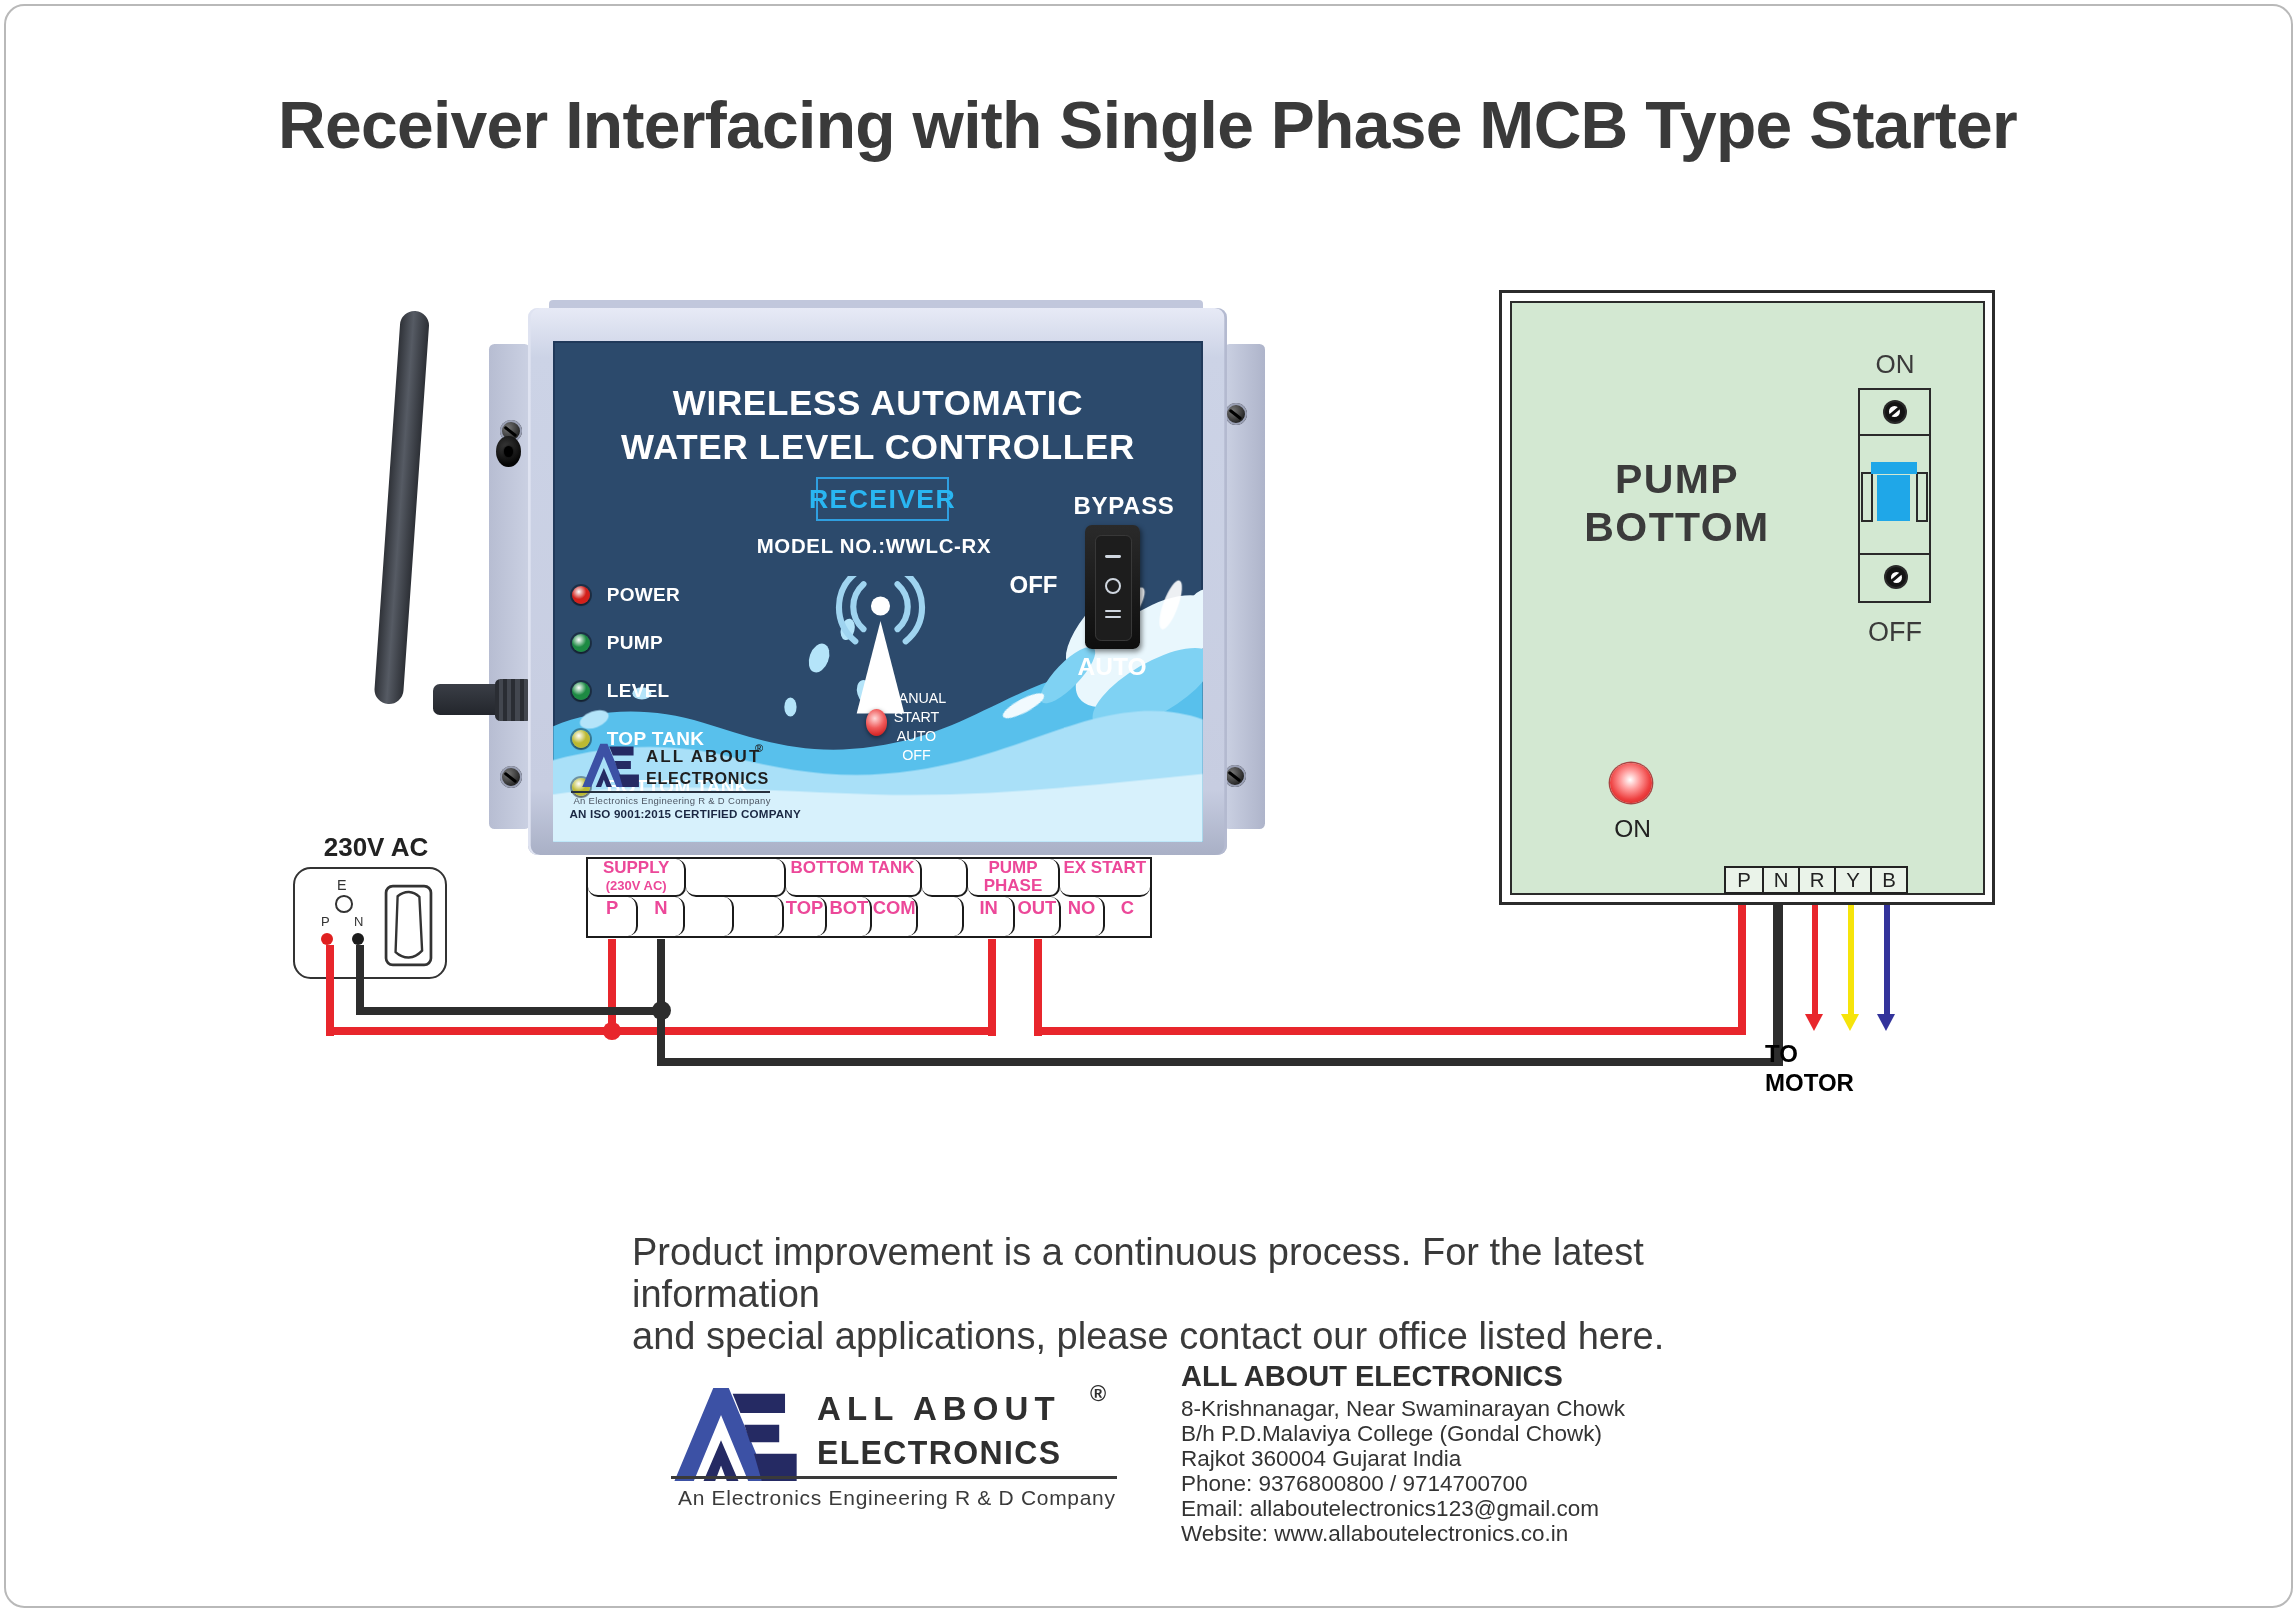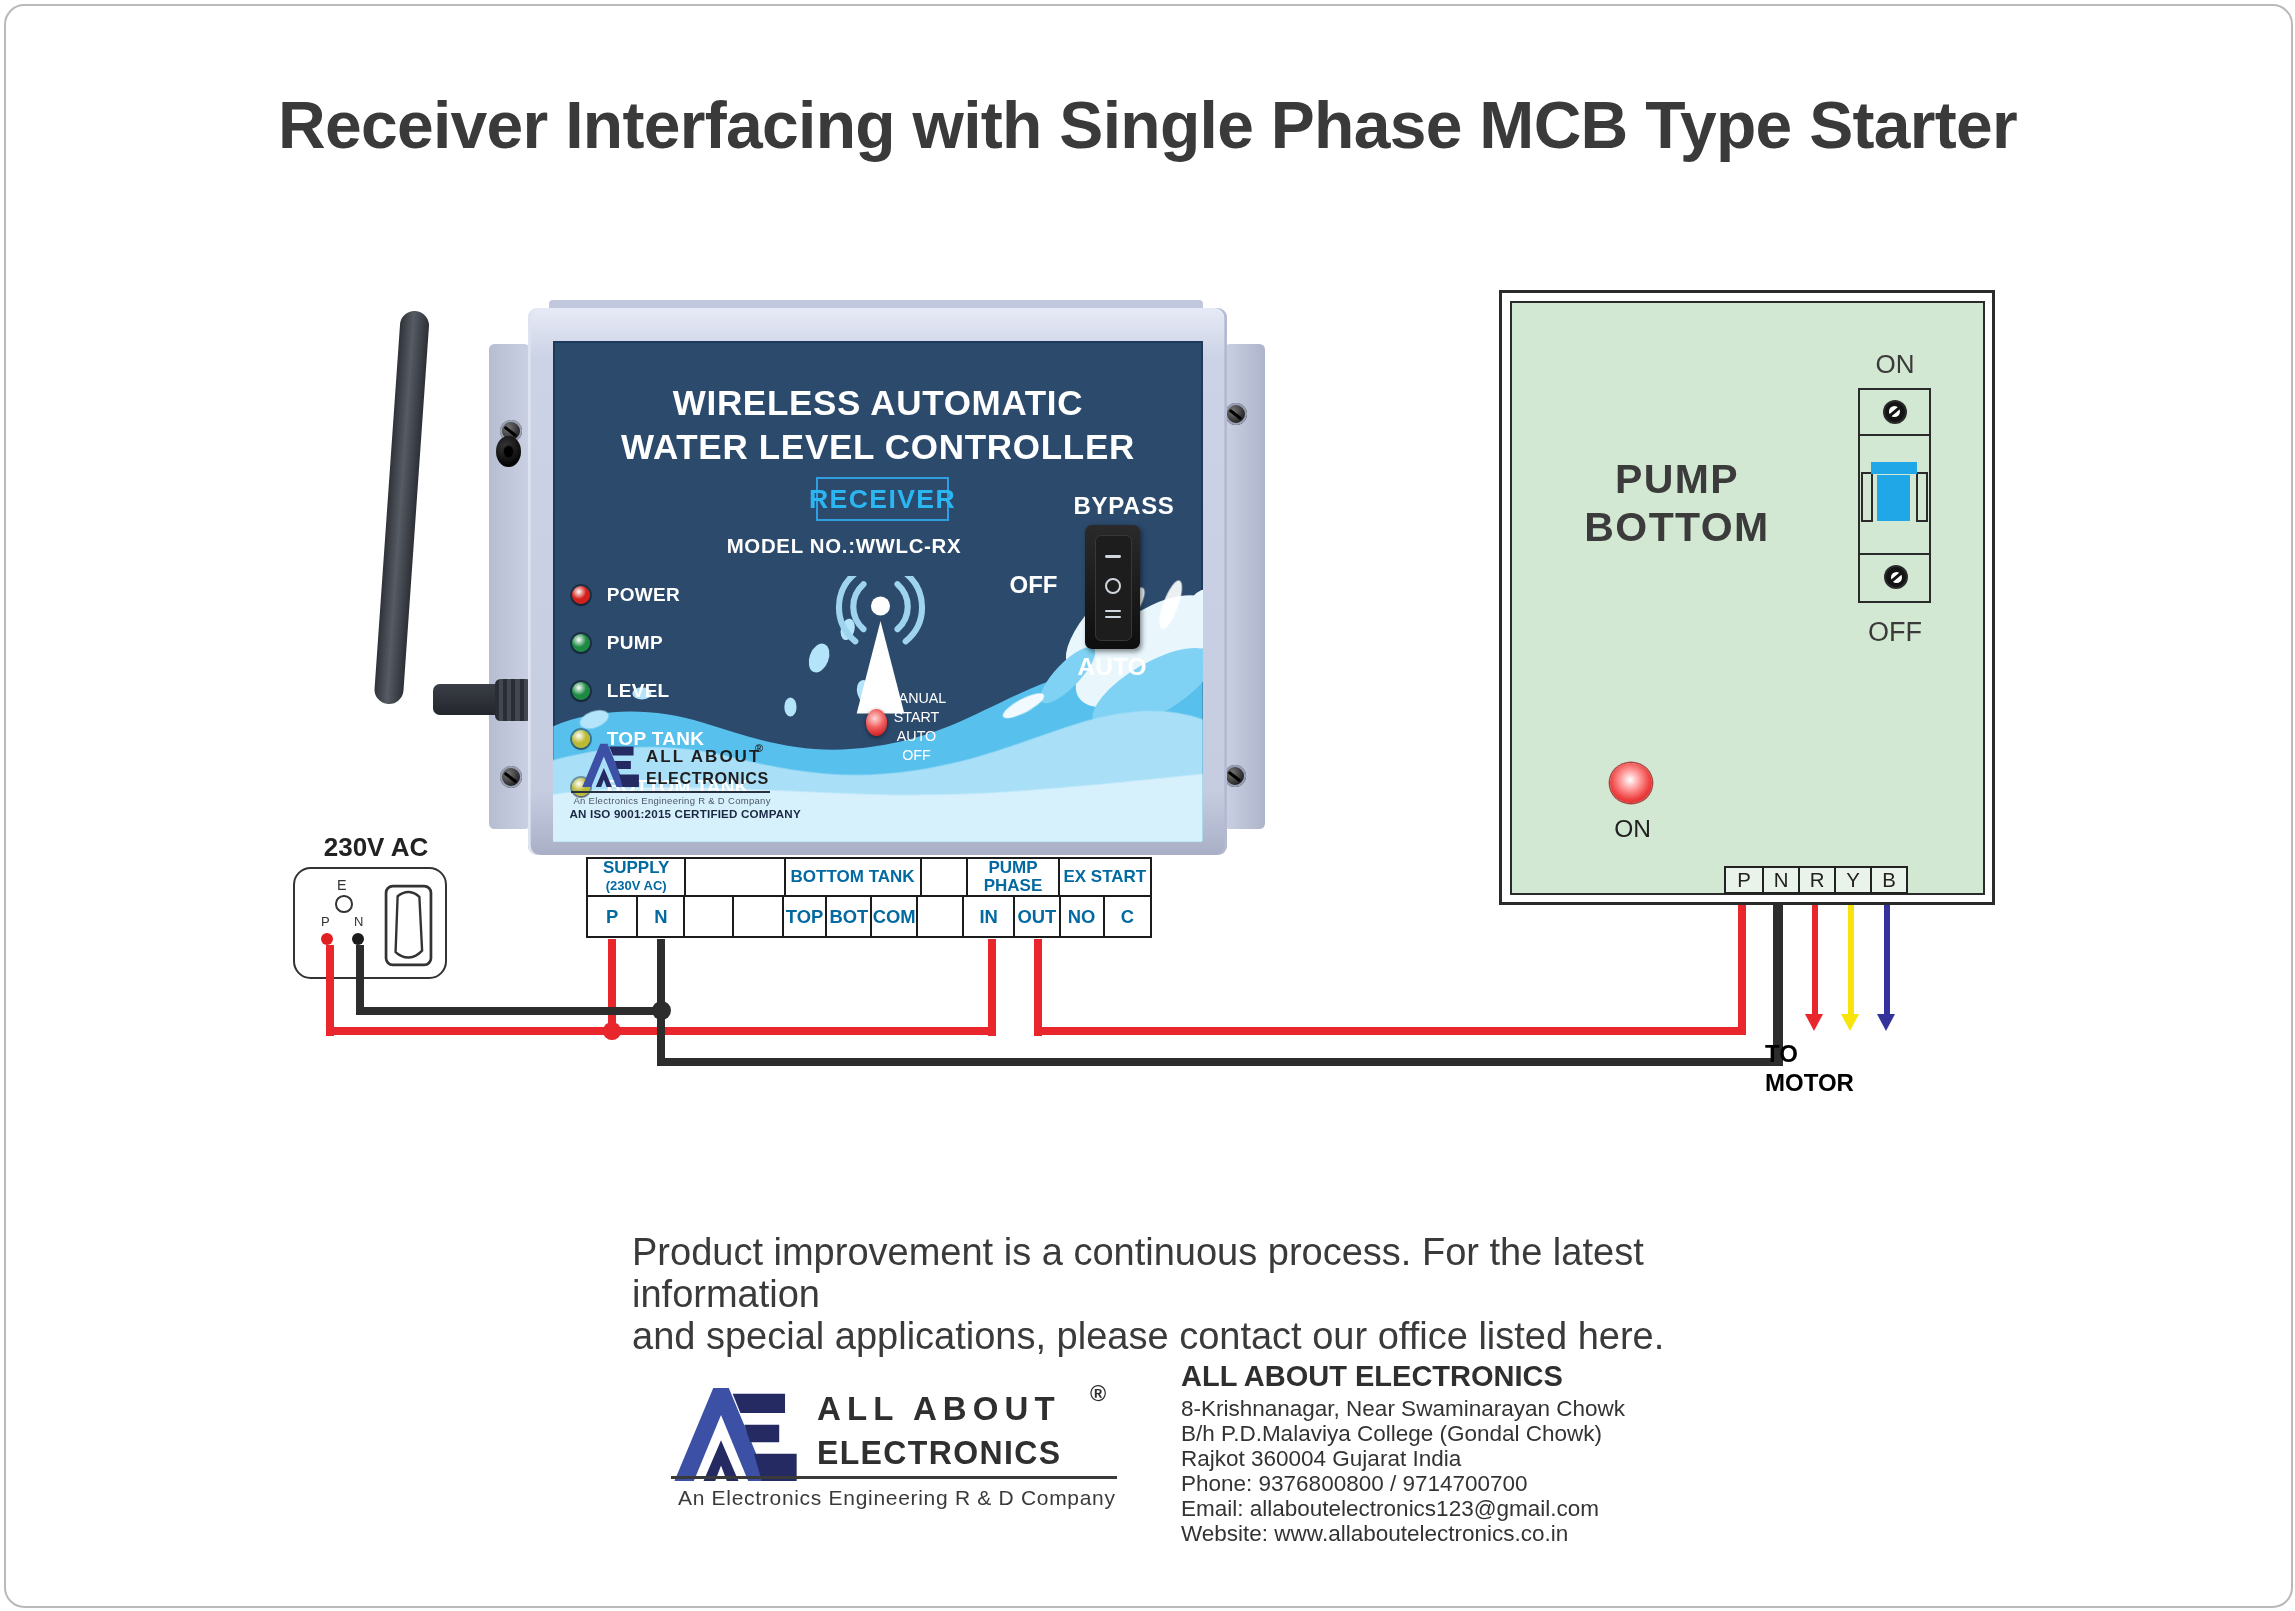--- a/index.html
+++ b/index.html
@@ -27,21 +27,21 @@
            background:repeating-linear-gradient(90deg,#2a2d33 0 4.1px,#43474f 4.1px 8.2px);}
   .case{left:528px;top:308px;width:699px;height:547px;border-radius:9.5px;
         background:linear-gradient(180deg,#e7eaf6 0%,#ccd3e6 9%,#c7cde1 88%,#a9b0c6 100%);
         box-shadow:-2.7px 0 0 #b4bad0 inset, 2.7px 0 0 #dfe3f1 inset;}
   .panel{left:553px;top:341px;width:650px;height:501px;background:#2c4a6c;overflow:hidden;
          box-shadow:0 0 0 2px #20395a inset;}
   .panel-title{left:0;top:40px;width:650px;text-align:center;color:#fff;font-weight:700;
                font-size:35px;letter-spacing:0.7px;line-height:44px;}
   .badge-box{left:263px;top:136px;width:129px;height:40px;border:2px solid #2f9fe0;display:flex;align-items:center;justify-content:center;}
   .badge-box div{color:#29b6f2;font-weight:700;font-size:26.6px;letter-spacing:1.4px;}
-  .model{left:0;top:194px;width:582px;text-align:center;color:#fff;font-weight:700;font-size:20.4px;letter-spacing:0.7px;}
+  .model{left:0;top:194px;width:582px;text-align:center;color:#fff;font-weight:700;font-size:20.4px;letter-spacing:0.7px;padding-left:30px;}
   .led-list{left:19px;top:230px;}
   .led-row{display:flex;align-items:center;height:48px;}
   .led-dot{width:18.4px;height:18.4px;border-radius:50%;margin-right:16.4px;box-shadow:0 0 0 2px rgba(0,0,0,.35), 0 1.4px 2px rgba(0,0,0,.4);}
   .led-label{color:#fff;font-weight:700;font-size:19px;letter-spacing:0.3px;}
   .ant-icon{left:249px;top:235px;}
   .bypass-label{left:469px;top:151px;width:204px;text-align:center;color:#fff;font-weight:700;font-size:24px;letter-spacing:0.7px;}
   .rocker-bezel{left:532px;top:184px;width:55px;height:124px;border-radius:6.8px;
                 background:linear-gradient(180deg,#2a2a2a,#0e0e0e);box-shadow:2px 2.7px 5.5px rgba(0,0,0,.45);}
   .rocker-inner{position:absolute;left:9.5px;top:9.5px;width:35px;height:104px;border-radius:6.1px;background:#1d1d1d;border:1.4px solid #383838;}
   .g-dash{position:absolute;left:9.5px;top:19px;width:16.4px;height:3.4px;background:#cfd6df;border-radius:1.4px;}
@@ -57,21 +57,21 @@
   .pbrand-allabout{left:93px;top:406px;color:#1e1e1e;font-weight:700;font-size:17px;letter-spacing:2px;}
   .pbrand-reg{left:202px;top:401px;color:#1e1e1e;font-size:11px;font-weight:700;}
   .pbrand-elec{left:93px;top:428px;color:#1e1e1e;font-weight:700;font-size:17px;letter-spacing:0.7px;transform:scaleX(.95);transform-origin:left;}
   .pbrand-rule{left:17.7px;top:450px;width:199px;height:2px;background:#27313f;}
   .pbrand-tag{left:20.4px;top:454px;color:#4d5663;font-size:9.5px;letter-spacing:0.3px;}
   .pbrand-iso{left:16.4px;top:466px;color:#1a2742;font-weight:700;font-size:11.6px;letter-spacing:0.2px;}
   
   .tblock{left:586px;top:857px;width:566px;background:#fff;border:2px solid #1b1b1b;box-sizing:border-box;}
   .trow{display:flex;}
   .tcell{box-sizing:border-box;border-right:2px solid #1b1b1b;display:flex;flex-direction:column;
-         align-items:center;justify-content:center;color:#0369a1;background:#fff;}
+         align-items:center;justify-content:flex-start;color:#ec4899;background:#fff;border-radius:10px;}
   .tcell:last-child{border-right:none;}
   .thead-row .tcell{height:38px;border-bottom:2px solid #1b1b1b;font-weight:700;font-size:17px;line-height:17.7px;text-align:center;}
   .tcells-row .tcell{height:39px;font-weight:700;font-size:18.4px;}
   .tsub{font-size:13px;font-weight:700;}
   
   .supply-label{left:274px;top:832px;width:204px;text-align:center;font-size:26px;font-weight:700;color:#222;}
   .plug{left:293px;top:867px;width:154px;height:112px;border:2.7px solid #333;border-radius:17.7px;background:#fff;box-sizing:border-box;}
   .plug .e-txt{position:absolute;left:42px;top:8.2px;font-size:14.3px;color:#333;}
   .plug .e-circle{position:absolute;left:40px;top:26px;width:13.6px;height:13.6px;border:2px solid #333;border-radius:50%;}
   .plug .p-txt{position:absolute;left:26px;top:45px;font-size:13px;color:#333;}

